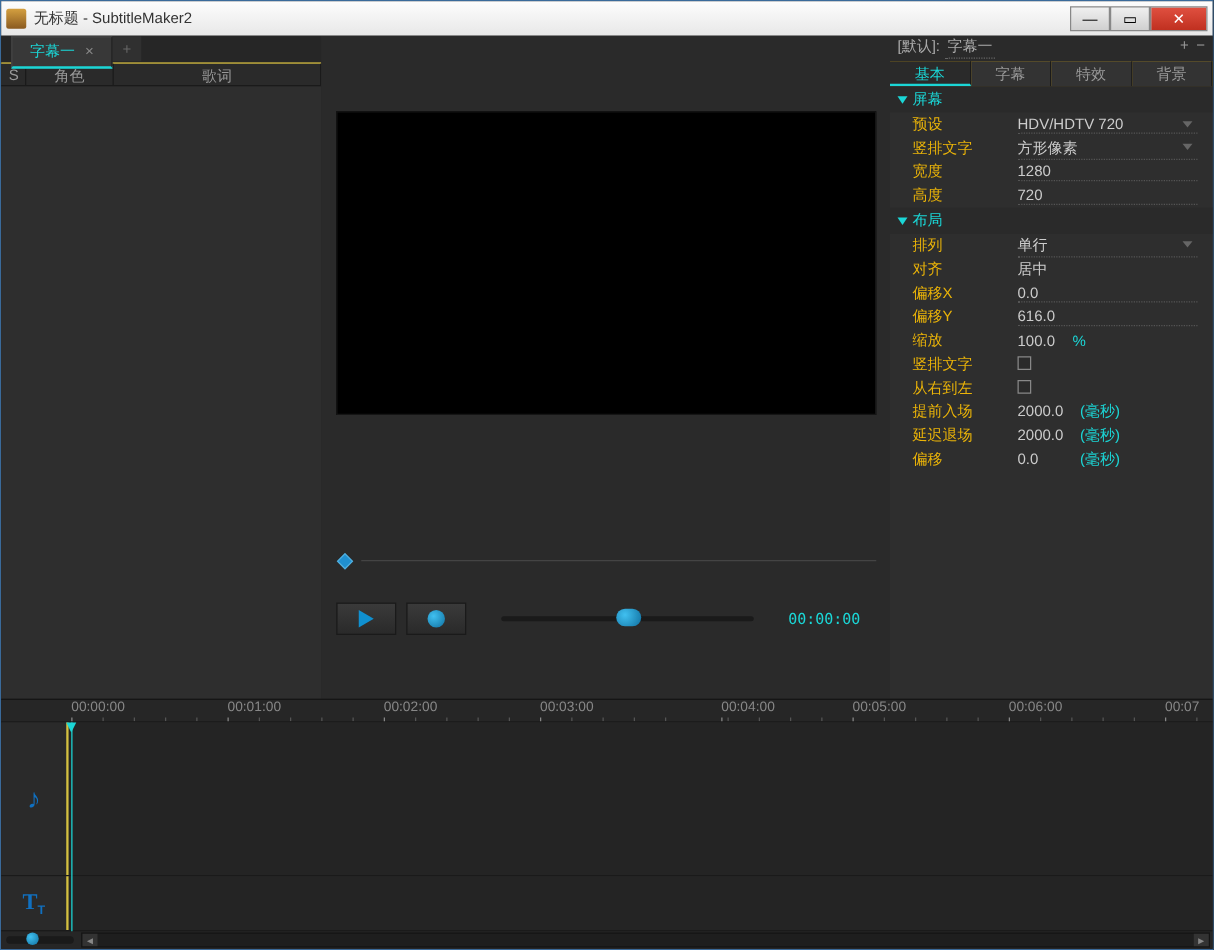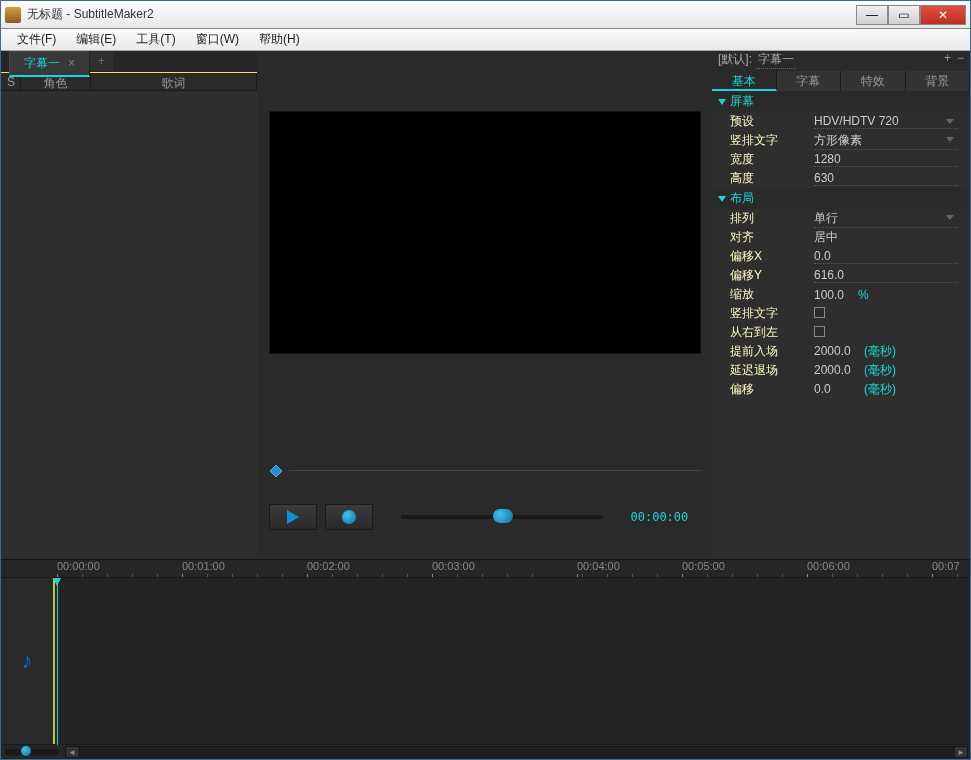--- a/index.html
+++ b/index.html
@@ -42,21 +42,21 @@
 .rp-title{height:20px;display:flex;align-items:flex-start;padding:0 6px;color:#aaa;background:#2a2a2a}
 .rp-title .dotted{border-bottom:1px dotted #666;margin-left:4px;padding:0 2px}
 .rp-title-gap{flex:1}
 .rp-title .pm{color:#999;margin-left:6px}
 .rtabs{display:flex;height:20px;background:#eab308}
 .rtab{flex:1;text-align:center;padding:2px 0;color:#999;border-right:1px solid #1a1a1a;background:#333}
 .rtab.active{background:#2a2a2a;color:#1bd6d6;border-bottom:2px solid #1bd6d6}
 .section-head{display:flex;align-items:center;padding:2px 6px;color:#1bd6d6;background:#2a2a2a}
 .tri-down{width:0;height:0;border-left:4px solid transparent;border-right:4px solid transparent;border-top:6px solid #1bd6d6;margin-right:4px}
 .prop-row{display:flex;align-items:center;padding:2px 0 2px 18px;color:#ccc;height:19px}
-.prop-label{width:84px;color:#fef9c3}
+.prop-label{width:84px;color:#eab308}
 .prop-val{flex:1;color:#ccc;position:relative}
 .prop-val.dotted{border-bottom:1px dotted #555;margin-right:12px}
 .prop-val.combo::after{content:"";position:absolute;right:4px;top:5px;width:0;height:0;border-left:4px solid transparent;border-right:4px solid transparent;border-top:5px solid #666}
 .unit{color:#1bd6d6;margin-left:4px}
 .chk{width:11px;height:11px;border:1px solid #888;background:#2a2a2a;display:inline-block}
 .timeline{height:200px;background:#262626;display:flex;flex-direction:column;border-top:1px solid #151515}
 .ruler{height:18px;position:relative;background:#262626;border-bottom:1px solid #1a1a1a;overflow:hidden}
 .ruler-tick{position:absolute;top:0;color:#888;font-size:11px}
 .ruler-tick::before{content:"";position:absolute;left:0;top:14px;width:1px;height:4px;background:#888}
 .playhead{position:absolute;top:0;bottom:0;width:1px;background:#1bd6d6;left:56px;z-index:5}
@@ -81,27 +81,20 @@
 <div class="window">
   <div class="titlebar">
     <div class="titlebar-icon"></div>
     <div class="titlebar-text">无标题 - SubtitleMaker2</div>
     <div class="winbtns">
       <div class="winbtn">―</div>
       <div class="winbtn">▭</div>
       <div class="winbtn close">✕</div>
     </div>
   </div>
-  <div class="menubar">
-    <div class="menuitem">文件(F)</div>
-    <div class="menuitem">编辑(E)</div>
-    <div class="menuitem">工具(T)</div>
-    <div class="menuitem">窗口(W)</div>
-    <div class="menuitem">帮助(H)</div>
-  </div>
   <div class="workspace">
     <div class="upper">
       <div class="leftpanel">
         <div class="tabs">
           <div class="tab"><span>字幕一</span><span class="tab-close">×</span></div>
           <div class="tab-plus">+</div>
         </div>
         <div class="listhead">
           <div class="col-s">S</div>
           <div class="col-role">角色</div>
@@ -155,21 +148,21 @@
         <div class="prop-row">
             <div class="prop-label">竖排文字</div>
             <div class="prop-val dotted combo">方形像素</div>
           </div>
         <div class="prop-row">
             <div class="prop-label">宽度</div>
             <div class="prop-val dotted">1280</div>
           </div>
         <div class="prop-row">
             <div class="prop-label">高度</div>
-            <div class="prop-val dotted">630</div>
+            <div class="prop-val dotted">720</div>
           </div>
         <div class="section-head">
             <div class="tri-down"></div>
             <span>布局</span>
           </div>
         <div class="prop-row">
             <div class="prop-label">排列</div>
             <div class="prop-val dotted combo">单行</div>
           </div>
         <div class="prop-row">
@@ -251,20 +244,26 @@
           <div style="position: absolute; top: 14px; width: 1px; height: 3px; background: rgb(85, 85, 85); left: 956px;"></div>
         </div>
       <div class="tracks">
         <div class="playhead"></div>
         <div class="track">
           <div class="track-head">
               <span class="note-icon">♪</span>
             </div>
           <div class="track-body"></div>
         </div>
+        <div class="track" style="max-height:44px">
+          <div class="track-head">
+              <span class="t-icon">T<sub style="font-size:10px">T</sub></span>
+            </div>
+          <div class="track-body"></div>
+        </div>
       </div>
       <div class="tl-bottom">
         <div class="zoom-track">
             <div class="zoom-thumb"></div>
           </div>
         <div class="hscroll">
           <div class="hscroll-btn l">◄</div>
           <div class="hscroll-btn r">►</div>
         </div>
       </div>

